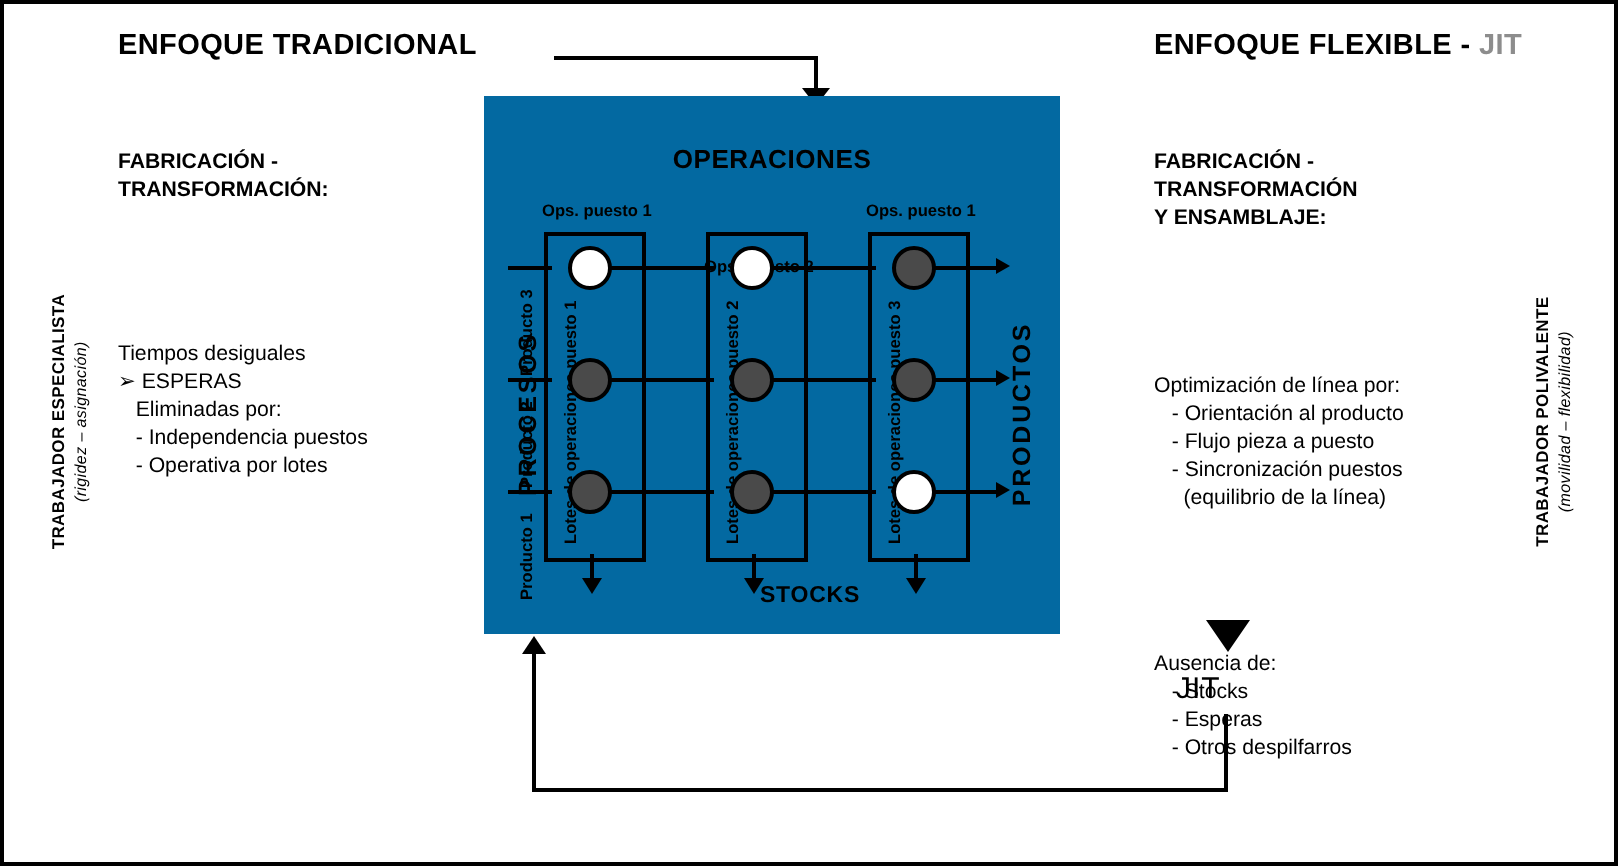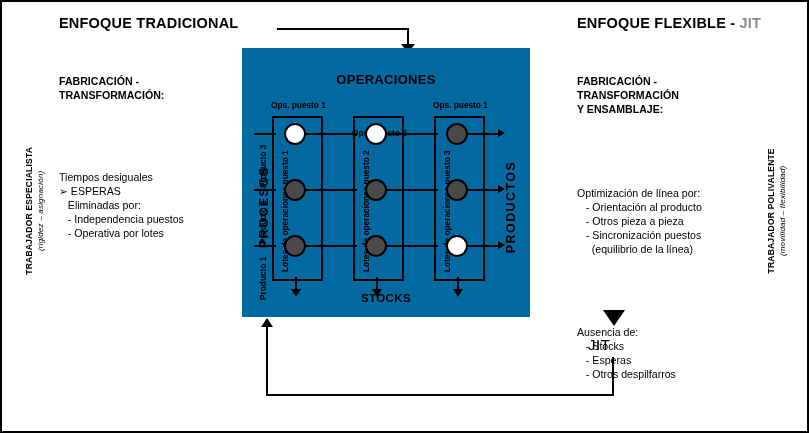--- a/index.html
+++ b/index.html
@@ -230,20 +230,21 @@
   }
   #stocks {
     position: absolute;
     left: 0; top: 244px;
     width: 288px;
     text-align: center;
     font-size: 11.5px;
     font-weight: bold;
     color: #000;
     letter-spacing: 0.4px;
+    padding-left: 19px;
   }
 
   
   #fb-h {
     position: absolute;
     left: 264px;
     top: 392px;
     width: 348px;
     height: 1.8px;
     background: #000;
@@ -332,21 +333,21 @@
     
   </div>
 
   <div class="col-text" id="right-col">
     <div class="blk title">FABRICACIÓN -
 TRANSFORMACIÓN
 Y ENSAMBLAJE:</div>
     <div class="sp14"></div>
     <div class="blk">Optimización de línea por:
    - Orientación al producto
-   - Otros pieza a pieza
+   - Flujo pieza a puesto
    - Sincronización puestos
      (equilibrio de la línea)</div>
     <div class="sp14"></div>
     <div class="blk">Ausencia de:
    - Stocks
    - Esperas
    - Otros despilfarros</div>
     <div class="sp14"></div>
     
   </div>

